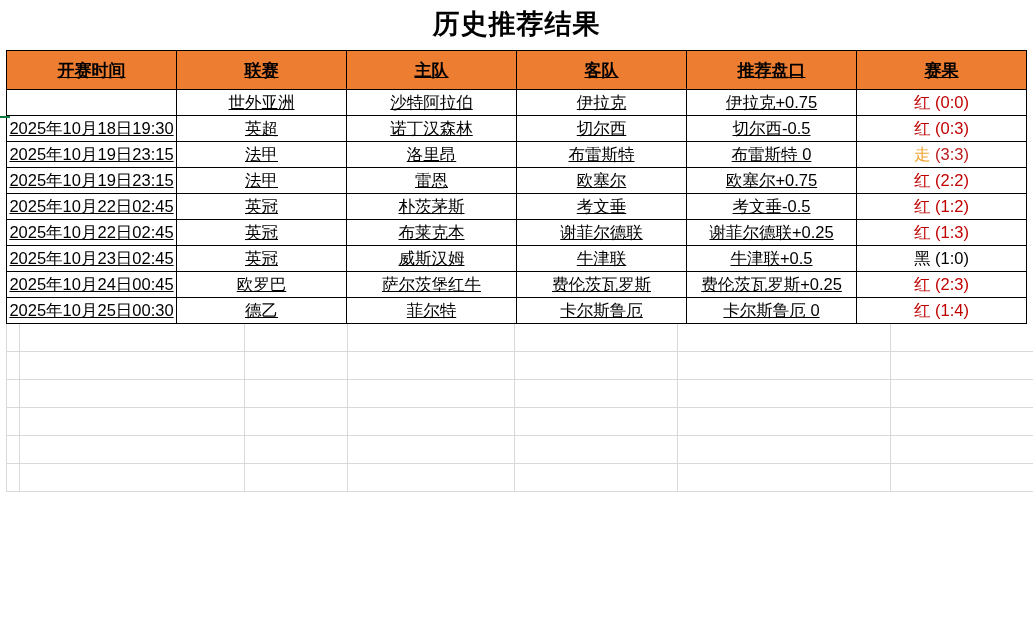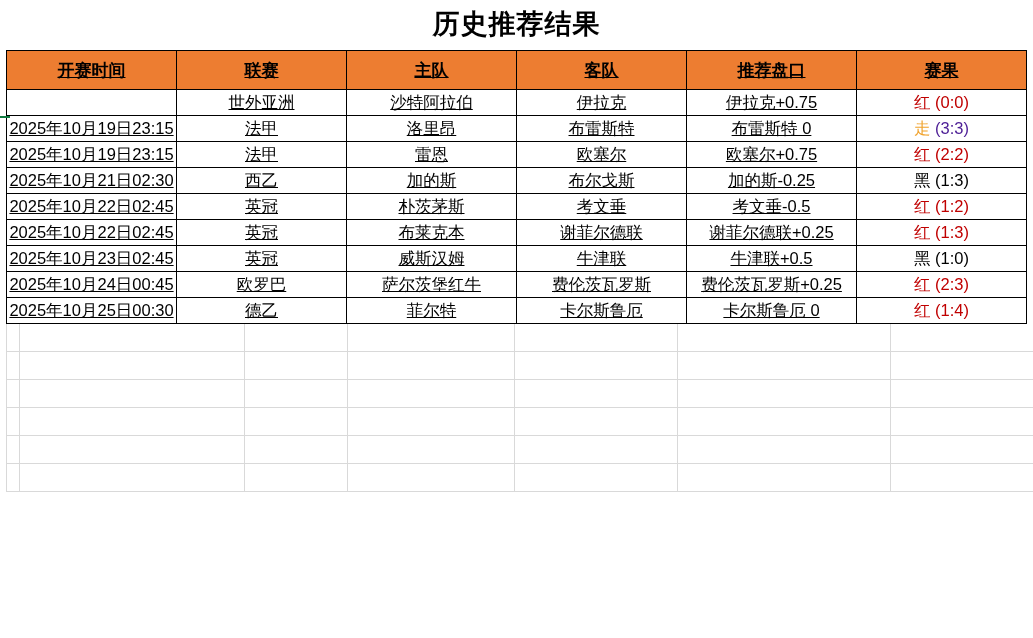--- a/index.html
+++ b/index.html
@@ -60,21 +60,21 @@
   td.c-home { width: 164px; }
   td.c-away { width: 160px; }
   td.c-pick { width: 210px; }
   td.c-result { width: 145px; }
 
   .res { display: inline-block; }
   .res .tag { font-weight: normal; }
   .res.red .tag { color: #C00000; }
   .res.red .score { color: #C00000; }
   .res.walk .tag { color: #F0A32E; }
-  .res.walk .score { color: #4c1d95; }
+  .res.walk .score { color: #b91c1c; }
   .res.black .tag { color: #000000; }
   .res.black .score { color: #000000; }
 
   
   .empty-grid {
     margin-top: 0;
     padding: 0 6px;
   }
   table.empty {
     border-collapse: collapse;
@@ -122,44 +122,44 @@
       <tbody>
           <tr>
             <td class="c-time"></td>
             <td class="c-league">世外亚洲</td>
             <td class="c-home">沙特阿拉伯</td>
             <td class="c-away">伊拉克</td>
             <td class="c-pick">伊拉克+0.75</td>
             <td class="c-result"><span class="res red"><span class="tag">红</span> <span class="score">(0:0)</span></span></td>
           </tr>
           <tr>
+            <td class="c-time">2025年10月18日19:30</td>
+            <td class="c-league">英超</td>
+            <td class="c-home">诺丁汉森林</td>
+            <td class="c-away">切尔西</td>
+            <td class="c-pick">切尔西-0.5</td>
+            <td class="c-result"><span class="res red"><span class="tag">红</span> <span class="score">(0:3)</span></span></td>
+          </tr>
+          <tr>
             <td class="c-time">2025年10月19日23:15</td>
             <td class="c-league">法甲</td>
             <td class="c-home">洛里昂</td>
             <td class="c-away">布雷斯特</td>
             <td class="c-pick">布雷斯特 0</td>
             <td class="c-result"><span class="res walk"><span class="tag">走</span> <span class="score">(3:3)</span></span></td>
           </tr>
           <tr>
             <td class="c-time">2025年10月19日23:15</td>
             <td class="c-league">法甲</td>
             <td class="c-home">雷恩</td>
             <td class="c-away">欧塞尔</td>
             <td class="c-pick">欧塞尔+0.75</td>
             <td class="c-result"><span class="res red"><span class="tag">红</span> <span class="score">(2:2)</span></span></td>
           </tr>
           <tr>
-            <td class="c-time">2025年10月21日02:30</td>
-            <td class="c-league">西乙</td>
-            <td class="c-home">加的斯</td>
-            <td class="c-away">布尔戈斯</td>
-            <td class="c-pick">加的斯-0.25</td>
-            <td class="c-result"><span class="res black"><span class="tag">黑</span> <span class="score">(1:3)</span></span></td>
-          </tr>
-          <tr>
             <td class="c-time">2025年10月22日02:45</td>
             <td class="c-league">英冠</td>
             <td class="c-home">朴茨茅斯</td>
             <td class="c-away">考文垂</td>
             <td class="c-pick">考文垂-0.5</td>
             <td class="c-result"><span class="res red"><span class="tag">红</span> <span class="score">(1:2)</span></span></td>
           </tr>
           <tr>
             <td class="c-time">2025年10月22日02:45</td>
             <td class="c-league">英冠</td>

